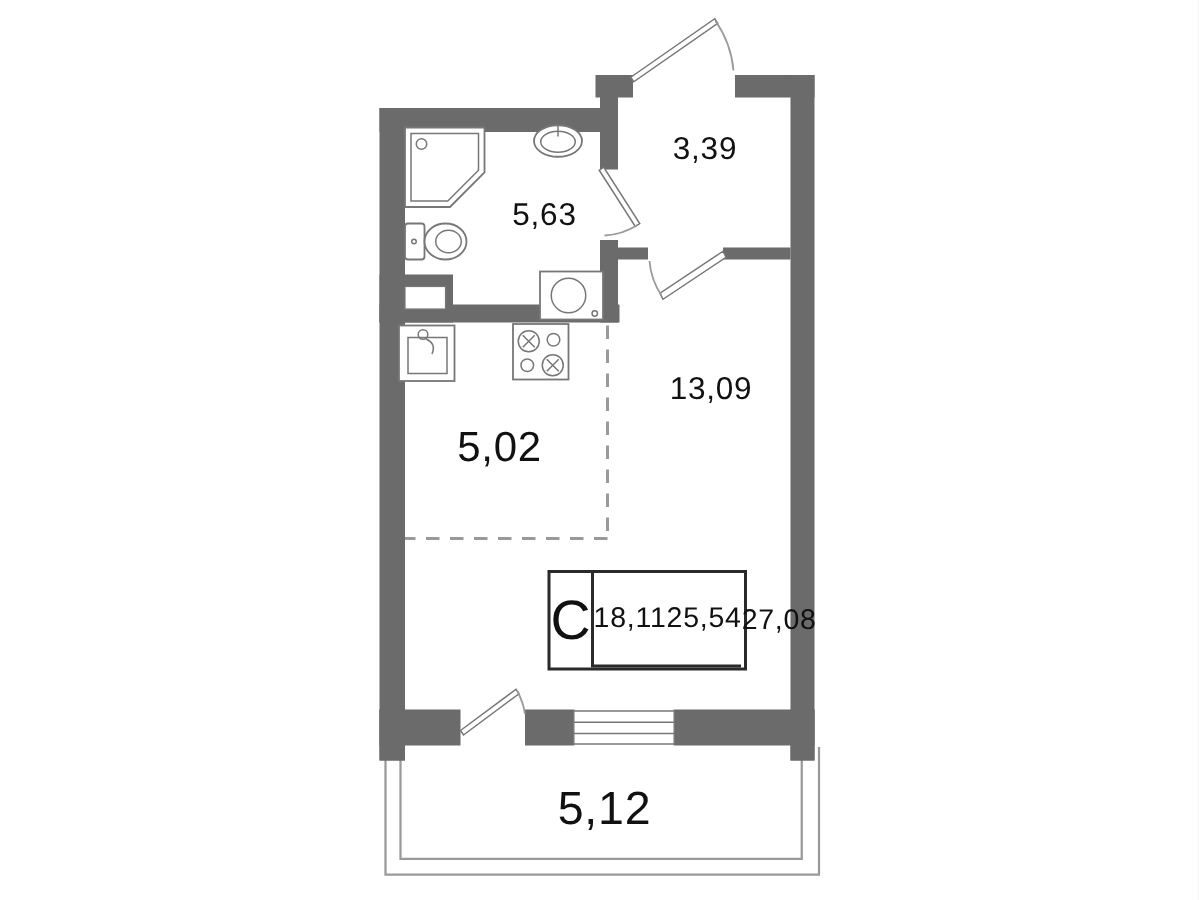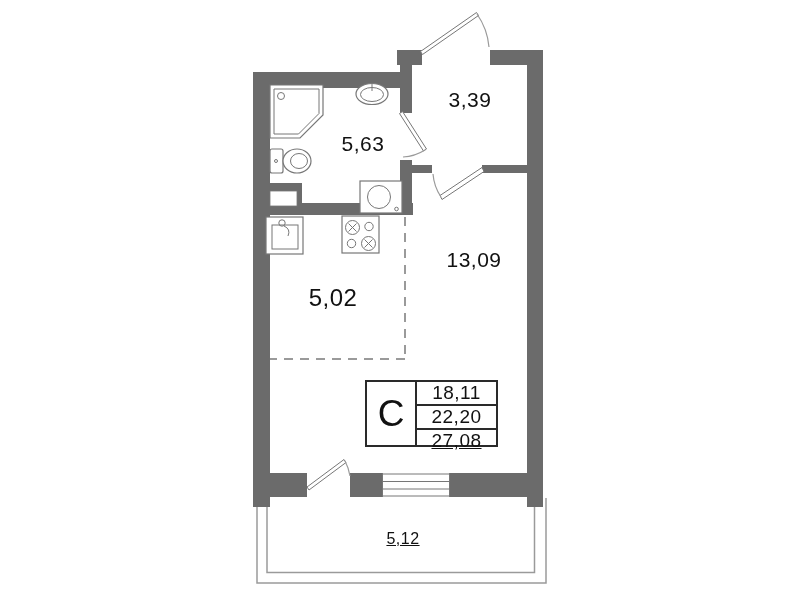--- a/index.html
+++ b/index.html
@@ -16,38 +16,38 @@
   .arc{fill:none;stroke:var(--c-linelight,#9a9a9a);stroke-width:1.2;}
   .balcony-line{fill:none;stroke:var(--c-linelight,#9a9a9a);stroke-width:1.5;}
   .win-line{stroke:var(--c-line,#777);stroke-width:1;}
   .dash{fill:none;stroke:var(--c-linelight,#999);stroke-width:2;stroke-dasharray:9 7;}
   .niche{fill:#ffffff;stroke:var(--c-line,#888);stroke-width:0.8;}
 
   .room-label{
     position:absolute;transform:translate(-50%,-50%);
     font-size:21px;letter-spacing:.5px;white-space:nowrap;
   }
-  .lbl-kitchen{font-size:24px;}
-  .lbl-balcony{font-size:16px;text-decoration:underline;}
+  .lbl-kitchen{font-size:28px;}
+  .lbl-balcony{font-size:31px;}
   .lbl-glazing{font-size:14.5px;letter-spacing:.3px;}
 
   .info-table{
     position:absolute;left:365px;top:380px;width:133px;height:67px;
     border:2px solid #2a2a2a;box-sizing:border-box;display:flex;background:#fff;
   }
   .it-type{
     width:50px;border-right:2px solid #2a2a2a;box-sizing:border-box;
     display:flex;align-items:center;justify-content:center;font-size:37px;
   }
-  .it-rows{flex:1;display:flex;flex-direction:column;}
+  .it-rows{flex:1;display:flex;flex-direction:row;}
   .it-row{
     flex:1;border-bottom:2px solid #2a2a2a;display:flex;
     align-items:center;justify-content:center;font-size:19px;letter-spacing:.5px;
   }
-  .it-row:last-child{border-bottom:none;text-decoration:underline;}
+  .it-row:last-child{border-bottom:none;}
 </style>
 </head>
 <body>
 
 <div id="stage">
 
   <svg id="plan-svg" width="799" height="600" viewBox="0 0 799 600">
 
     <g>
       <path class="balcony-line" d="M 257,498 V 583 H 546 V 498"></path>
@@ -151,18 +151,18 @@
   <div class="room-label" style="left:470px;top:100px;">3,39</div>
   <div class="room-label" style="left:363px;top:144px;">5,63</div>
   <div class="room-label" style="left:474px;top:260px;">13,09</div>
   <div class="room-label lbl-kitchen" style="left:333px;top:298px;">5,02</div>
   <div class="room-label lbl-balcony" style="left:403px;top:539px;">5,12</div>
 
   <div class="info-table">
     <div class="it-type">С</div>
     <div class="it-rows">
       <div class="it-row">18,11</div>
-      <div class="it-row">22,20</div>
+      <div class="it-row">25,54</div>
       <div class="it-row">27,08</div>
     </div>
   </div>
 
 </div>
 
 </body></html>

